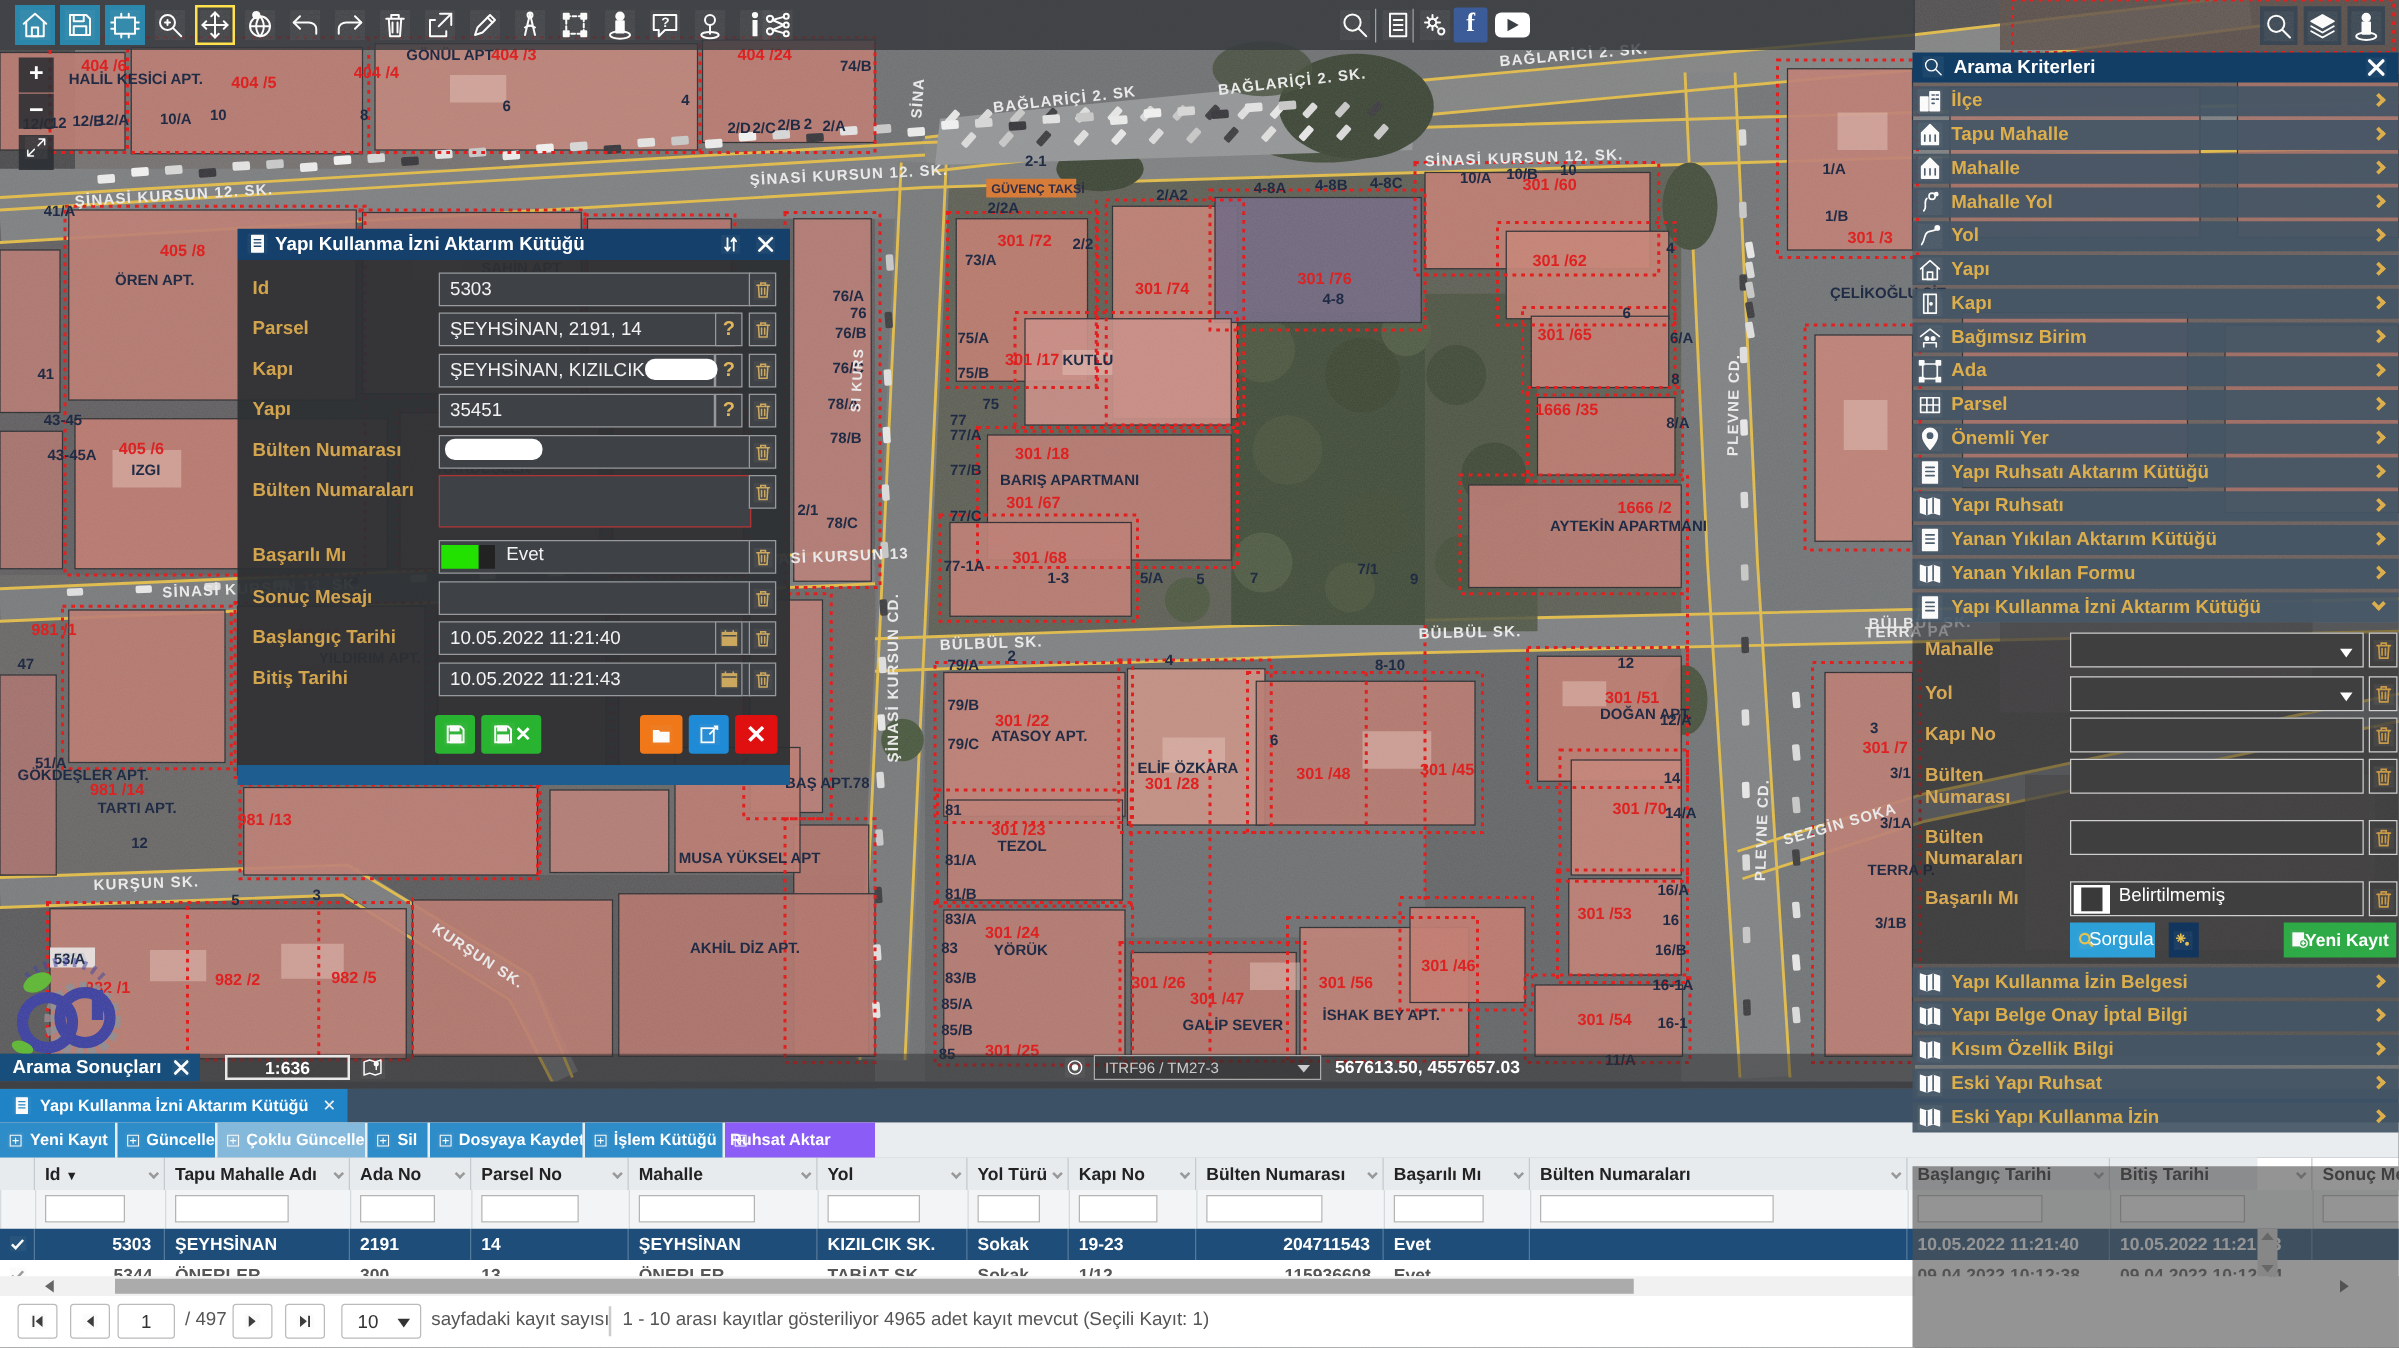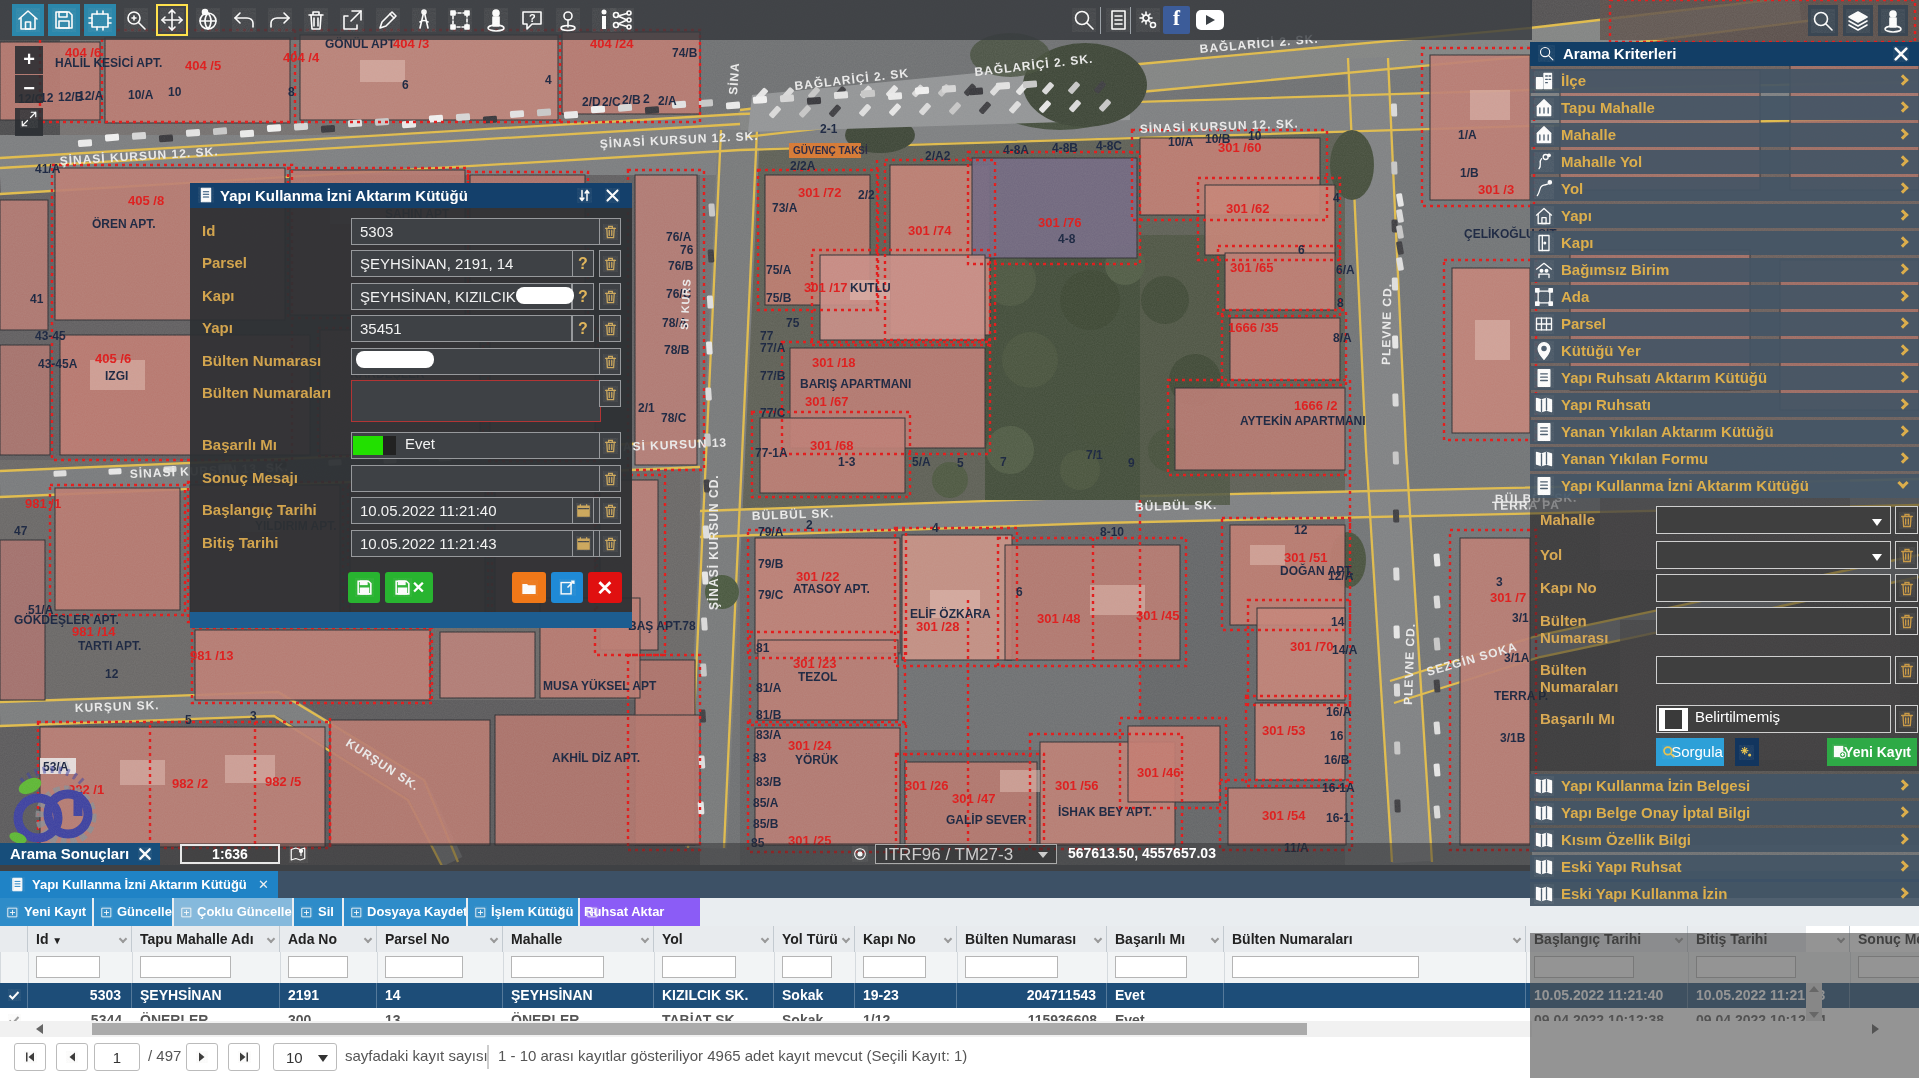--- a/index.html
+++ b/index.html
@@ -40,21 +40,21 @@
 #sform{position:relative;background:rgba(40,42,45,.5);height:273px}
 .fl{position:absolute;left:10px;color:#d8a954;font-size:15px;font-weight:bold}
 .fi{position:absolute;left:126px;width:235px;height:28px;background:#3f3f3f;border:1px solid #cfcfcf}
 .ftr{position:absolute;left:365px;width:23px;height:28px;background:rgba(63,63,63,.7);border:1px solid #cfcfcf;display:flex;align-items:center;justify-content:center}
 .fcaret{position:absolute;right:8px;top:12px;border-top:7px solid #fff;border-left:5px solid transparent;border-right:5px solid transparent}
 #sovl{position:absolute;left:1530px;top:933px;width:389px;height:145px;background:rgba(82,82,82,.62);z-index:16}
 
 #statusbar{position:absolute;left:0;top:843px;width:1532px;height:22px;background:rgba(45,46,48,.48);z-index:8}
 #aras{position:absolute;left:0;top:0;width:160px;height:22px;background:#174e7b;color:#fff;font-weight:bold;font-size:15px;line-height:22px;padding-left:10px}
 #scalebox{position:absolute;left:180px;top:1px;width:100px;height:20px;border:2px solid #e8e8e8;background:rgba(60,60,60,.4);color:#fff;font-weight:bold;font-size:14px;text-align:center;line-height:17px}
-#itrf{position:absolute;left:875px;top:1px;width:182px;height:20px;border:1px solid #aaa;background:rgba(40,40,40,.45);color:#ccc;font-size:17px;line-height:19px;padding-left:8px}
+#itrf{position:absolute;left:875px;top:1px;width:182px;height:20px;border:1px solid #aaa;background:rgba(40,40,40,.45);color:#ccc;font-size:12px;line-height:19px;padding-left:8px}
 #coords{position:absolute;left:1068px;top:2px;color:#fff;font-weight:bold;font-size:14px}
 #darkstrip{position:absolute;left:0;top:865px;width:1532px;height:6px;background:#3f4144;z-index:8}
 #tabrow{position:absolute;left:0;top:871px;width:1919px;height:27px;background:#3d5166;z-index:7}
 #tabact{position:absolute;left:0;top:0;width:278px;height:27px;background:#1f83c6;color:#fff;font-size:13px;font-weight:bold;line-height:27px;padding-left:32px}
 #btnrow{position:absolute;left:0;top:898px;width:1919px;height:28px;background:#e9edf0;z-index:7}
 .bb{position:absolute;top:0;height:28px;background:#2e8cc9;color:#fff;font-size:13px;font-weight:bold;line-height:28px;text-align:left;white-space:nowrap;overflow:hidden}
 #tablearea{position:absolute;left:0;top:926px;width:1919px;height:152px;background:#fff;z-index:6}
 #thead{position:absolute;left:0;top:0;width:1806px;height:26px;background:#e8ebee}
 .th{position:absolute;top:0;height:26px;border-right:1px solid #c3cad0;color:#222;font-size:14px;font-weight:bold;line-height:26px;padding-left:8px}
 .th .crt{position:absolute;right:5px;top:10px;width:6px;height:6px;border-right:2px solid #999;border-bottom:2px solid #999;transform:rotate(45deg)}
@@ -1293,21 +1293,21 @@
 <div class="srow">
       <svg class="sic wic" width="20" height="20" viewBox="0 0 24 24">
         <path d="M12,2 a7,7 0 0 1 7,7 c0,5 -7,13 -7,13 s-7,-8 -7,-13 a7,7 0 0 1 7,-7" fill="#fff"></path>
         <circle cx="12" cy="9" r="2.5" stroke="#46586a" fill="#46586a"></circle>
         <filter id="nz" x="0" y="0" width="100%" height="100%">
           <feTurbulence type="fractalNoise" baseFrequency="0.9" numOctaves="2" seed="11"></feTurbulence>
           <feColorMatrix type="matrix" values="0 0 0 0 0.57  0 0 0 0 0.55  0 0 0 0 0.51  0 0 0 0.5 0"></feColorMatrix>
         </filter>
         <rect x="0" y="0" width="1919" height="1078" filter="url(#nz)" opacity="0.28"></rect>
 </svg>
-      <span class="t">Kütüğü Yer</span>
+      <span class="t">Önemli Yer</span>
       <span class="chev"></span>
     </div>
 <div class="srow">
       <svg class="sic wic" width="20" height="20" viewBox="0 0 24 24">
         <rect x="5" y="2" width="14" height="20" fill="#fff"></rect>
         <path d="M8,7 h8 M8,11 h8 M8,15 h8" stroke="#46586a"></path>
         <filter id="nz" x="0" y="0" width="100%" height="100%">
           <feTurbulence type="fractalNoise" baseFrequency="0.9" numOctaves="2" seed="11"></feTurbulence>
           <feColorMatrix type="matrix" values="0 0 0 0 0.57  0 0 0 0 0.55  0 0 0 0 0.51  0 0 0 0.5 0"></feColorMatrix>
         </filter>

